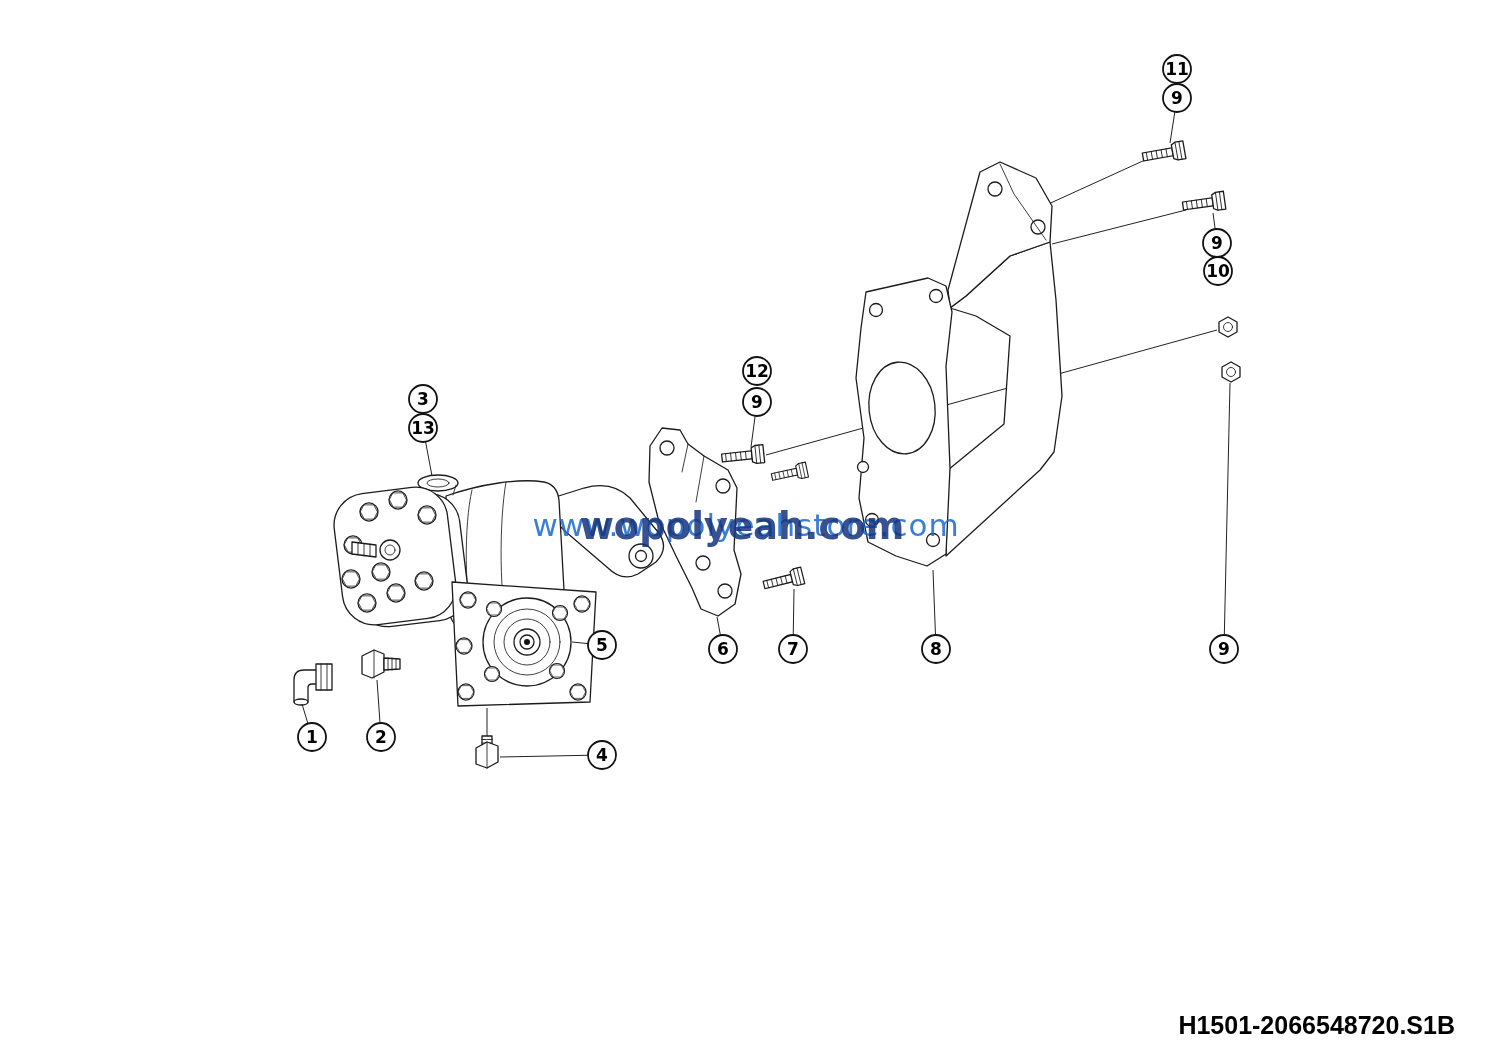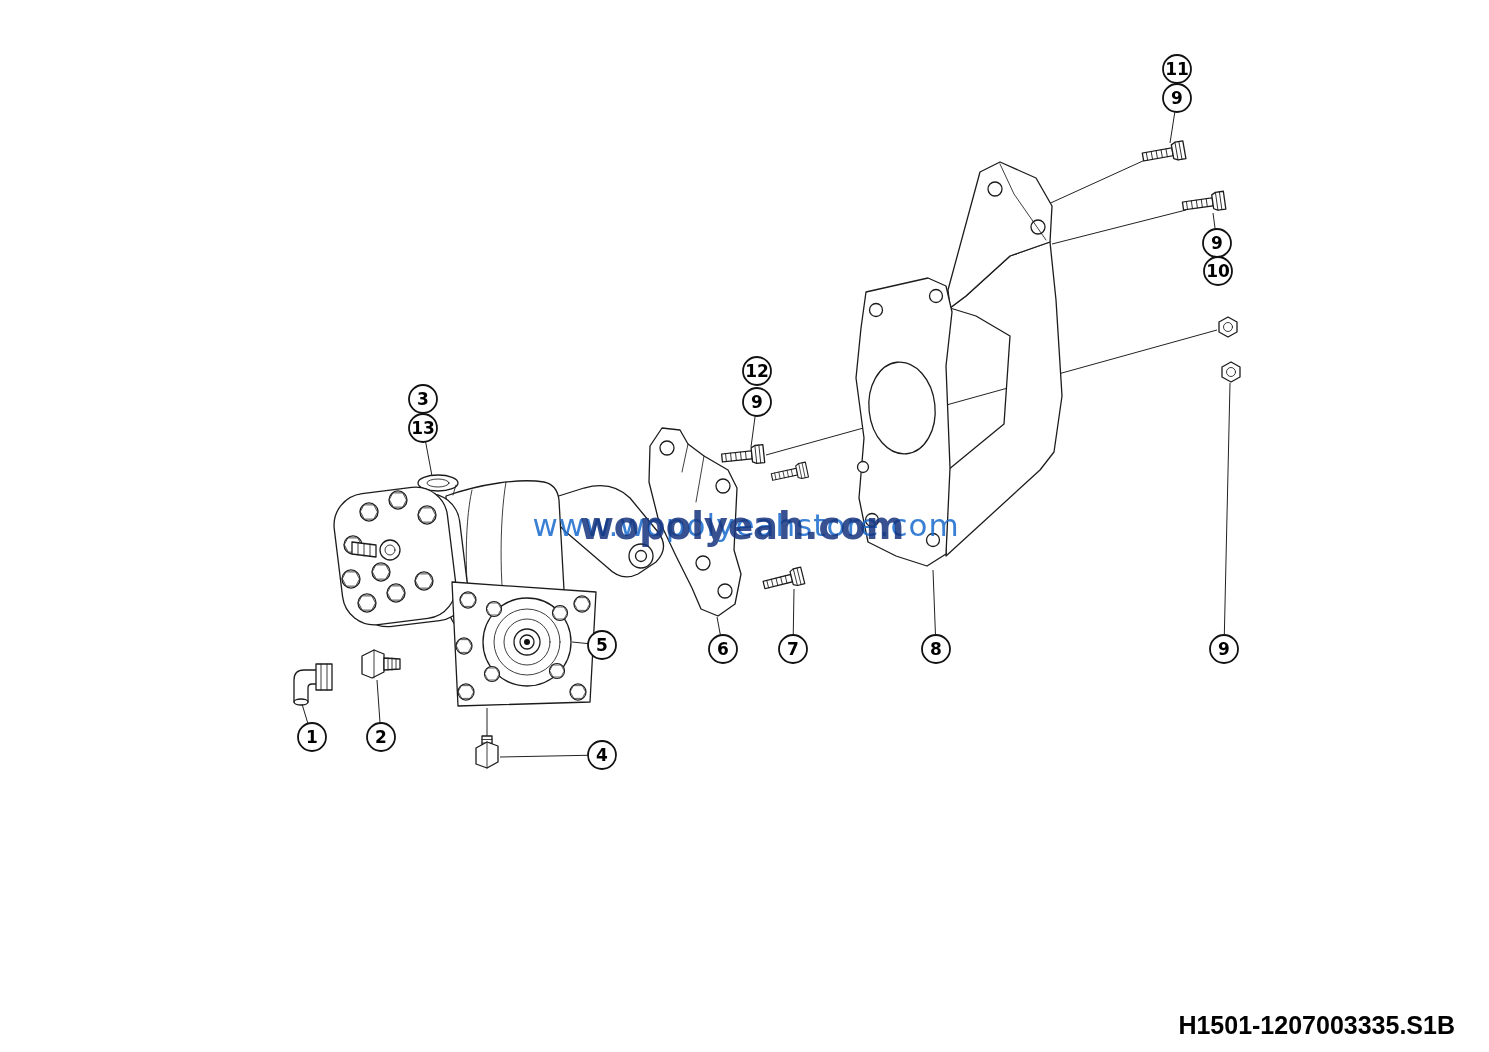--- a/index.html
+++ b/index.html
@@ -249,14 +249,14 @@
           <text x="381" y="743" class="callout-text">2</text>
         </g>
         <line x1="602" y1="755" x2="500" y2="757" class="leader"></line>
         <g>
           <circle cx="602" cy="755" r="14" class="callout-circle"></circle>
           <text x="602" y="761" class="callout-text">4</text>
         </g>
       </g>
   </svg>
 
-  <div class="part-number">H1501-1207003335.S1B</div>
+  <div class="part-number">H1501-2066548720.S1B</div>
 </div>
 
 </body></html>

